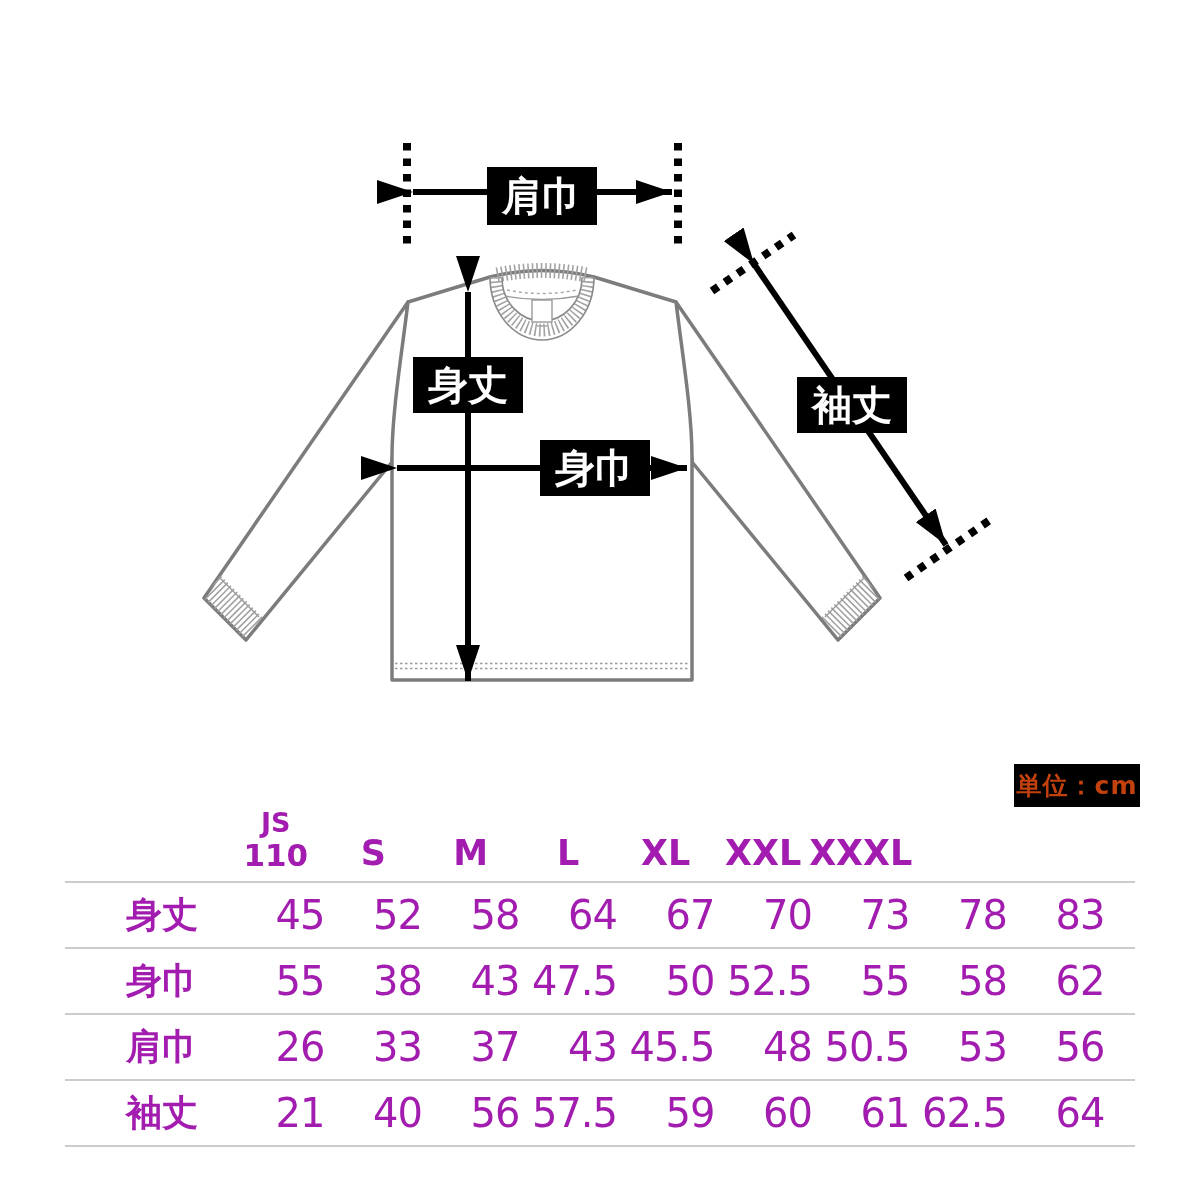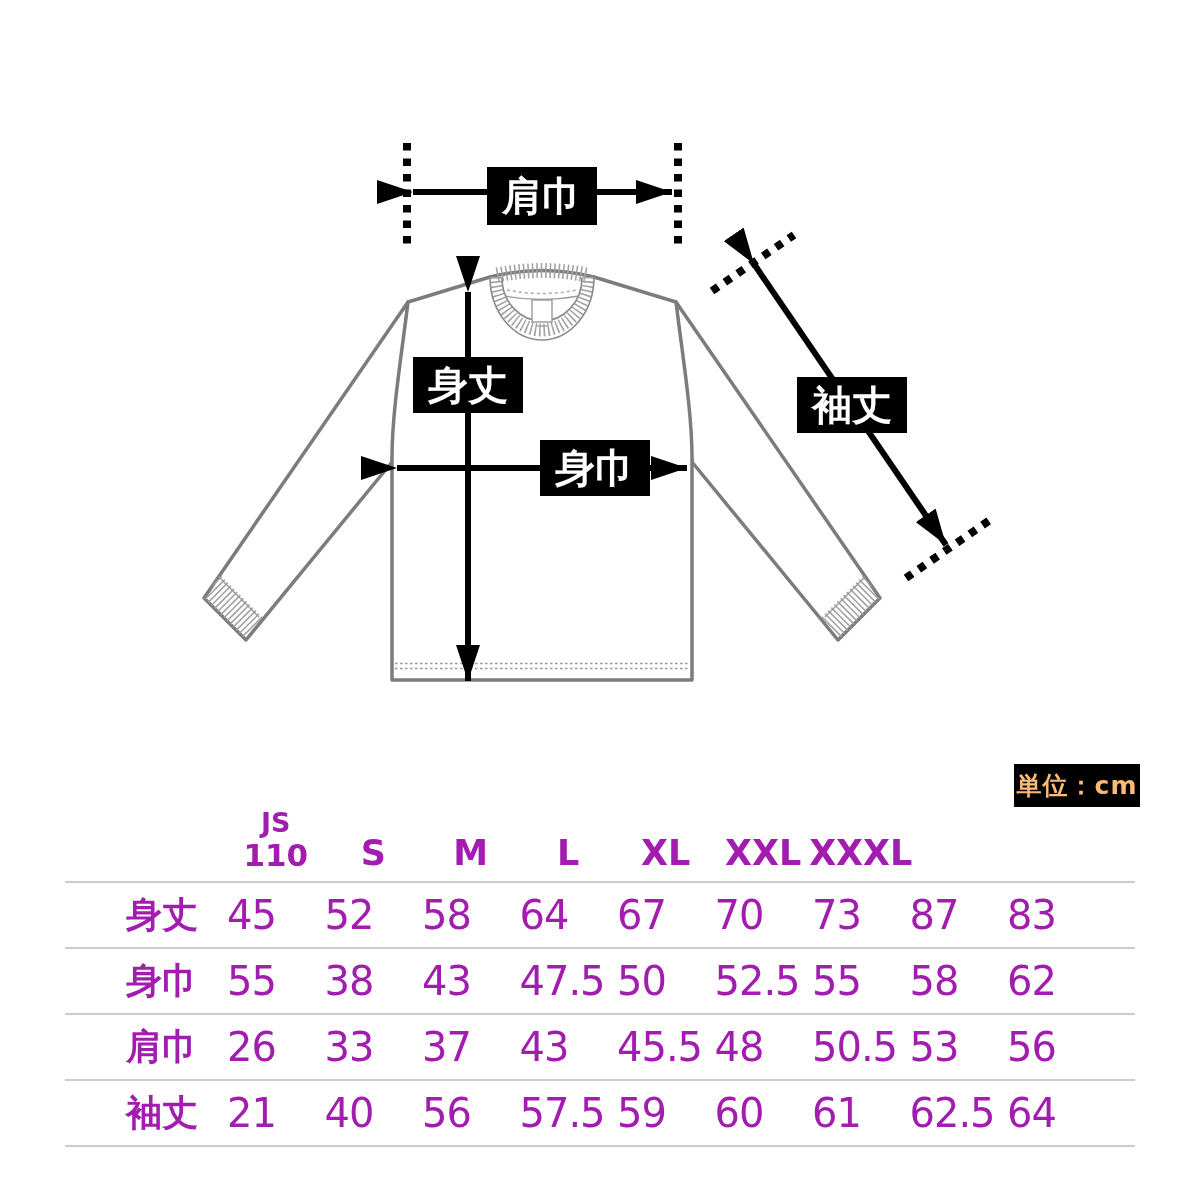--- a/index.html
+++ b/index.html
@@ -17,36 +17,36 @@
   .seamdash { fill:none; stroke:#aaaaaa; stroke-width:1.5; stroke-dasharray:3 3; }
   .hemdot   { fill:none; stroke:#9a9a9a; stroke-width:1.5; stroke-dasharray:2.5 2.5; }
   .dotted   { fill:none; stroke:#000; stroke-width:8; stroke-dasharray:7.5 8; }
   .arrow    { fill:none; stroke:#000; stroke-width:6;
               marker-start:url(#ah); marker-end:url(#ah); }
   .measure-box  { fill:#000; }
   .measure-text { fill:#fff; font-size:40px; font-weight:bold; text-anchor:middle; }
 
   
   .unit-badge { position:absolute; left:1014px; top:764px; width:126px; height:43px;
-    background:#000; color:#fdba74; font-size:25px; font-weight:bold;
+    background:#000; color:#c2410c; font-size:25px; font-weight:bold;
     display:flex; align-items:center; justify-content:center; letter-spacing:1px; }
 
   
   .size-table { position:absolute; left:65px; top:802px; width:1070px; color:#a21caf; }
   .thead { display:grid; grid-template-columns:162px repeat(9,97.5px);
     height:81px; align-items:end; border-bottom:2px solid #cccccc; }
   .th { display:flex; flex-direction:column; align-items:center;
     justify-content:flex-end; font-weight:bold; line-height:1.1; padding-bottom:9px; }
   .th .l1 { font-size:27px; }
   .th .l2 { font-size:31px;text-align:right; }
   .th.single .l2 { font-size:35px; }
   .tr { display:grid; grid-template-columns:162px repeat(9,97.5px);
     height:66px; align-items:center; border-bottom:2px solid #cccccc; }
   .row-label { font-size:36px; font-weight:bold; text-align:center; padding-left:32px; }
-  .td { font-size:40px; font-weight:400; text-align:left; letter-spacing:-1px; }
+  .td { font-size:40px; font-weight:400; text-align:right; letter-spacing:-1px; }
 </style>
 </head>
 <body>
 
 <div class="stage">
 
   <svg class="diagram-svg" width="1200" height="760" viewBox="0 0 1200 760">
     <defs>
       <marker id="ah" viewBox="0 0 6 4" markerWidth="6" markerHeight="4" refX="6" refY="2" orient="auto" markerUnits="strokeWidth">
         <path d="M0,0 L6,2 L0,4 Z" fill="#000"></path>
@@ -149,21 +149,21 @@
     <div>
         <div class="tr">
           <div class="row-label">身丈</div>
           <div class="td">45</div>
           <div class="td">52</div>
           <div class="td">58</div>
           <div class="td">64</div>
           <div class="td">67</div>
           <div class="td">70</div>
           <div class="td">73</div>
-          <div class="td">87</div>
+          <div class="td">78</div>
           <div class="td">83</div>
         </div>
         <div class="tr">
           <div class="row-label">身巾</div>
           <div class="td">55</div>
           <div class="td">38</div>
           <div class="td">43</div>
           <div class="td">47.5</div>
           <div class="td">50</div>
           <div class="td">52.5</div>

